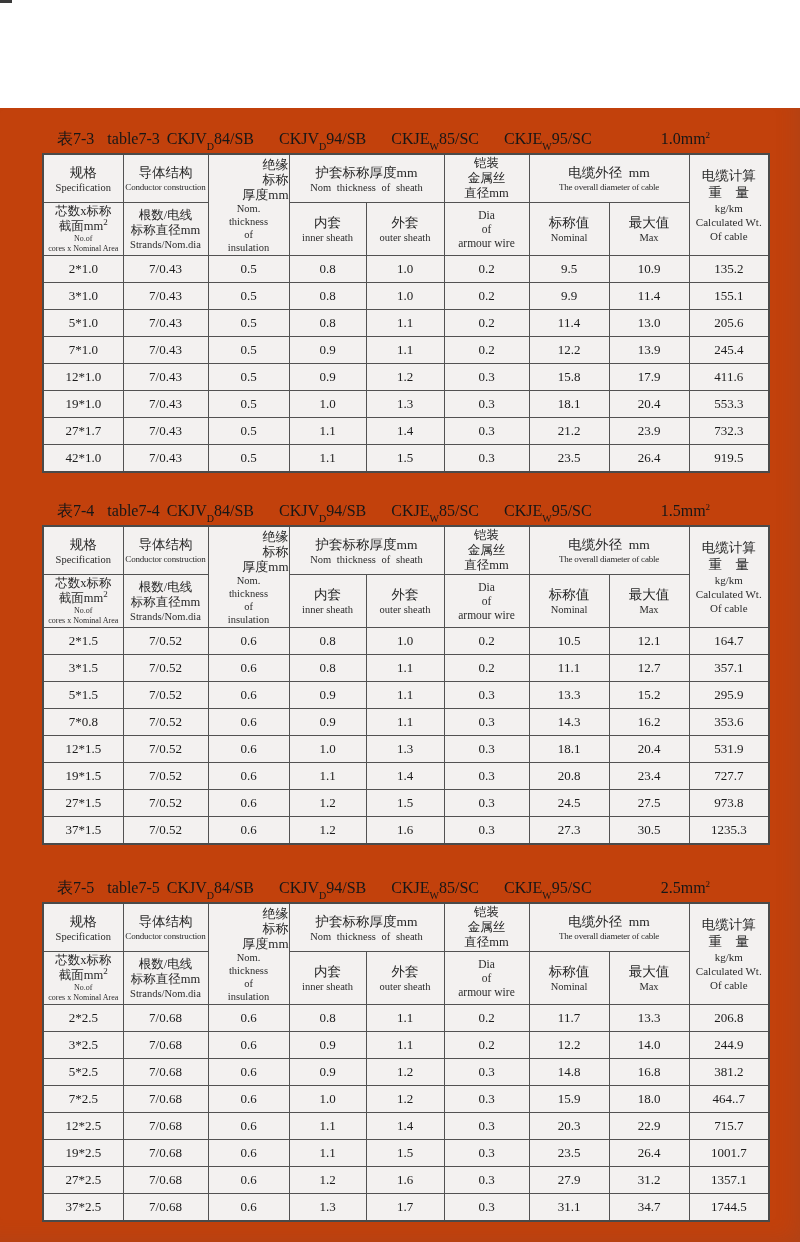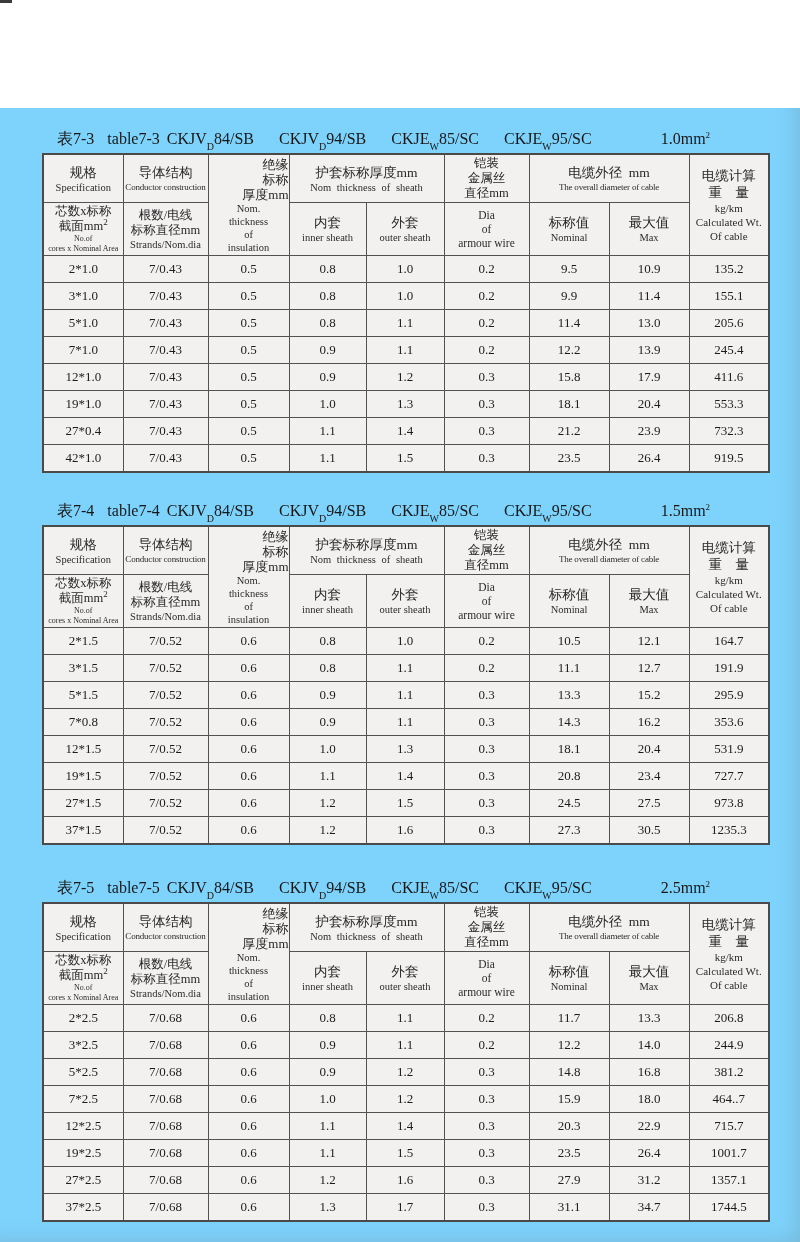--- a/index.html
+++ b/index.html
@@ -4,21 +4,21 @@
 <style>
   html,body{margin:0;padding:0;}
   body{
     width:800px;height:1242px;background:#ffffff;overflow:hidden;
     font-family:"Liberation Serif","DejaVu Serif",serif;color:#1f1f1f;
     position:relative;
   }
   .corner-mark{position:absolute;top:0;left:0;width:12px;height:3px;background:#3a3a3a;}
   .page{
     position:absolute;top:108px;left:0;width:800px;height:1134px;
-    background:#7dd3fc;
+    background:#c2410c;
     box-shadow:inset -12px -10px 22px -10px rgba(96,74,74,0.20);
   }
   .tables-wrap{position:relative;padding-left:42px;}
   .table-block{width:726px;}
   .table-block:nth-child(1){margin-top:20px;}
   .table-block:nth-child(2){margin-top:27px;}
   .table-block:nth-child(3){margin-top:32px;}
 
   
   .table-title{
@@ -217,21 +217,21 @@
               <td>7/0.43</td>
               <td>0.5</td>
               <td>1.0</td>
               <td>1.3</td>
               <td>0.3</td>
               <td>18.1</td>
               <td>20.4</td>
               <td>553.3</td>
             </tr>
             <tr>
-              <td>27*0.4</td>
+              <td>27*1.7</td>
               <td>7/0.43</td>
               <td>0.5</td>
               <td>1.1</td>
               <td>1.4</td>
               <td>0.3</td>
               <td>21.2</td>
               <td>23.9</td>
               <td>732.3</td>
             </tr>
             <tr>
@@ -354,21 +354,21 @@
             </tr>
             <tr>
               <td>3*1.5</td>
               <td>7/0.52</td>
               <td>0.6</td>
               <td>0.8</td>
               <td>1.1</td>
               <td>0.2</td>
               <td>11.1</td>
               <td>12.7</td>
-              <td>191.9</td>
+              <td>357.1</td>
             </tr>
             <tr>
               <td>5*1.5</td>
               <td>7/0.52</td>
               <td>0.6</td>
               <td>0.9</td>
               <td>1.1</td>
               <td>0.3</td>
               <td>13.3</td>
               <td>15.2</td>

